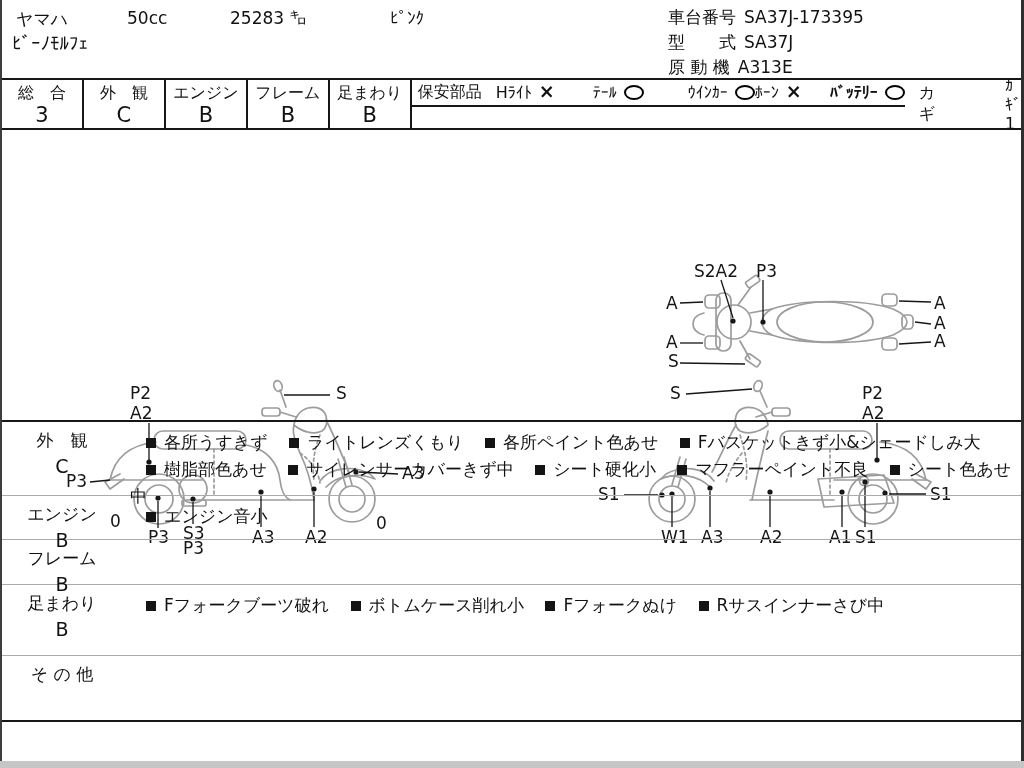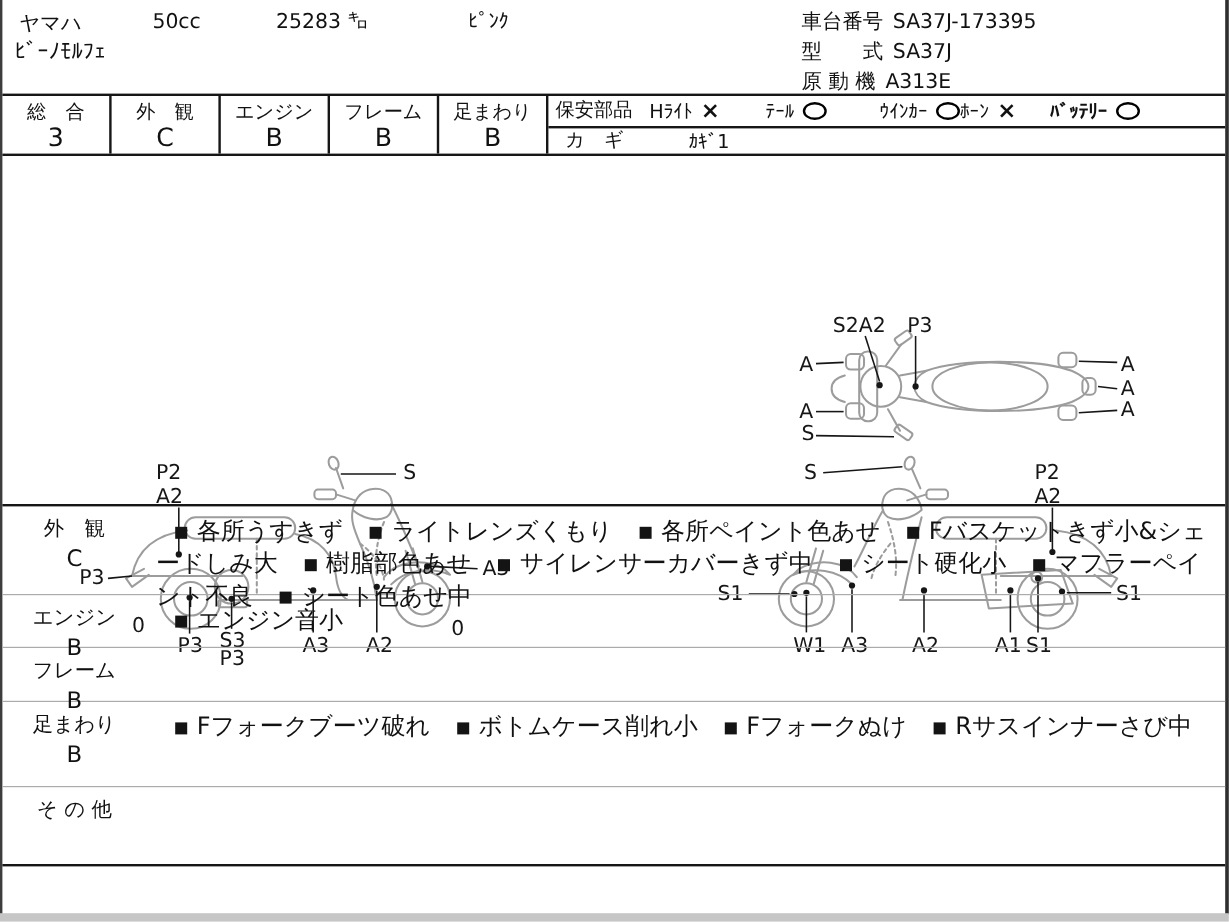--- a/index.html
+++ b/index.html
@@ -23,21 +23,21 @@
   .h-chassis{left:666px;top:6px;font-size:17px;}
   .h-type{left:666px;top:31px;font-size:17px;}
   .h-engine{left:666px;top:56px;font-size:17px;}
   .h-lab{display:inline-block;margin-right:8px;}
 
   
   .graderow{left:2px;top:78px;width:1019px;height:52px;border-top:2px solid #161616;border-bottom:2px solid #161616;display:flex;box-sizing:border-box;}
   .gcell{width:91px;border-right:2px solid #161616;text-align:center;box-sizing:border-box;padding-top:3px;}
   .gcell .glabel{font-size:16px;line-height:20px;white-space:nowrap;}
   .gcell .gvalue{font-size:21px;line-height:24px;}
-  .safety{flex:1;display:flex;flex-direction:column;border-radius:17px;}
+  .safety{flex:1;display:flex;border-radius:17px;}
   .srow1{height:25px;border-bottom:2px solid #161616;display:flex;align-items:center;font-size:16px;white-space:nowrap;}
   .srow2{flex:1;display:flex;align-items:center;font-size:16px;}
   .s-label{padding-left:6px;}
   .sitem{display:inline-flex;align-items:center;}
   .sname{margin-right:7px;}
   .mark{display:inline-block;vertical-align:middle;}
   .mark[data-mark="o"]{width:16px;height:11px;border:2.5px solid #000;border-radius:50%;}
   .mark[data-mark="x"]::before{content:"\00D7";font-size:19px;font-weight:700;line-height:11px;}
   .key-label{padding-left:14px;}
   .key-value{margin-left:54px;}
@@ -54,21 +54,21 @@
   .sections{left:2px;top:420px;width:1019px;border-top:2px solid #161616;box-sizing:border-box;}
   .secrow{display:flex;border-top:1px solid #ababab;box-sizing:border-box;}
   .secrow:first-child{border-top:none;}
   .sec-gaikan{height:73px;}
   .sec-engine{height:44px;}
   .sec-frame{height:45px;}
   .sec-ashi{height:71px;}
   .sec-sonota{height:67px;}
   .seclabel{width:120px;text-align:center;padding-top:7px;font-size:17px;box-sizing:border-box;}
   .seclabel .sgrade{font-size:19px;margin-top:3px;}
-  .secitems{flex:1;padding:7px 7px 0 8px;font-size:20px;line-height:27px;}
+  .secitems{flex:1;padding:7px 7px 0 8px;font-size:17px;line-height:27px;}
   .item{white-space:normal;}
   .item::before{content:"";display:inline-block;width:10px;height:10px;background:#141414;margin:0 8px 0 16px;}
   .empty-row{left:2px;top:720px;width:1019px;height:41px;border-top:2px solid #161616;box-sizing:border-box;}
 </style>
 </head>
 <body>
 
 <div class="abs outer-l"></div>
 <div class="abs outer-r"></div>
 

